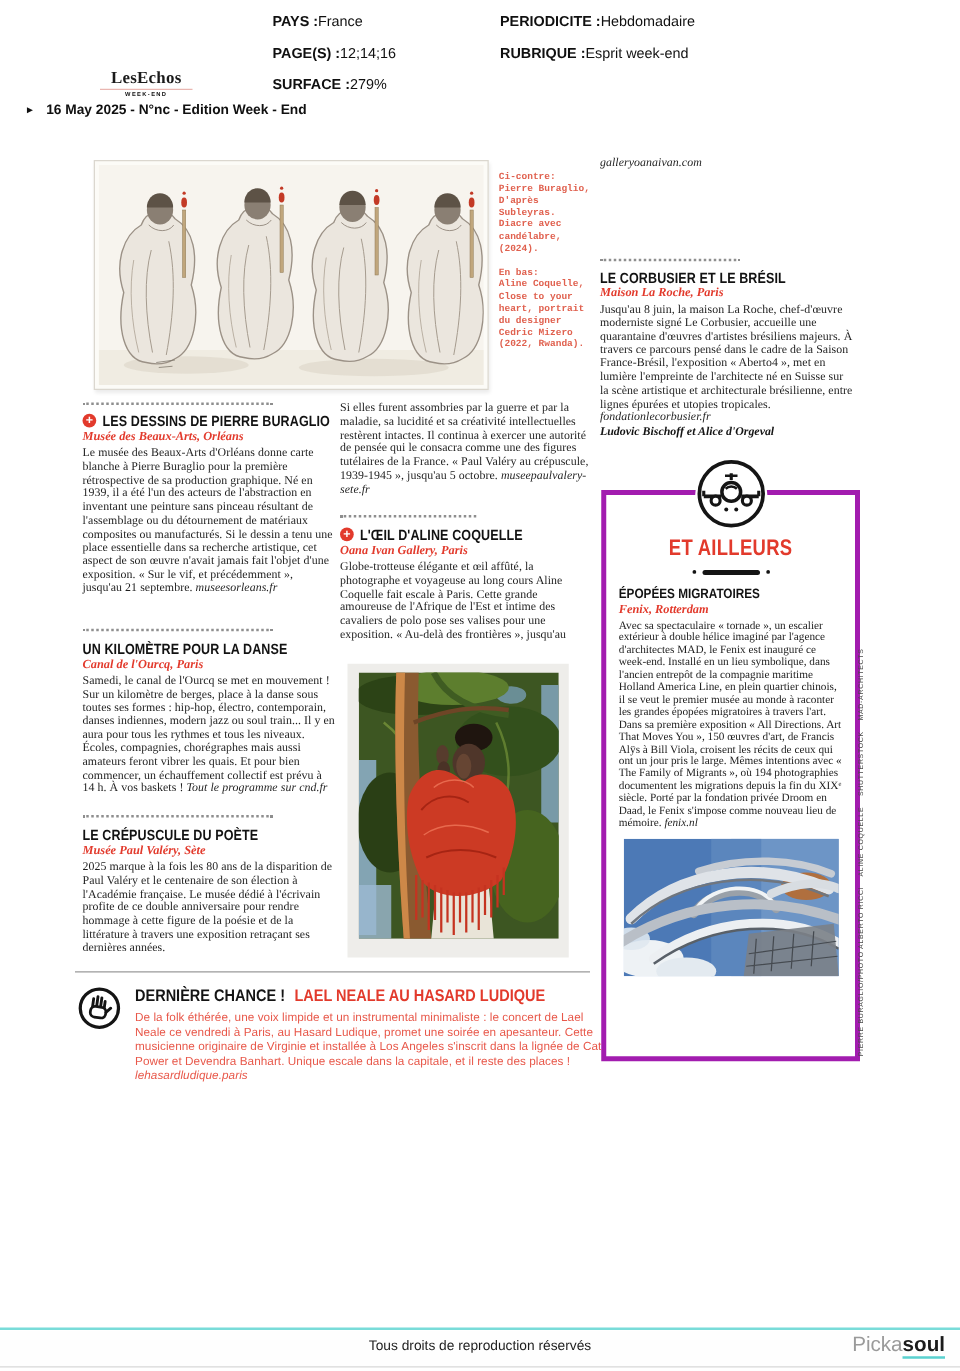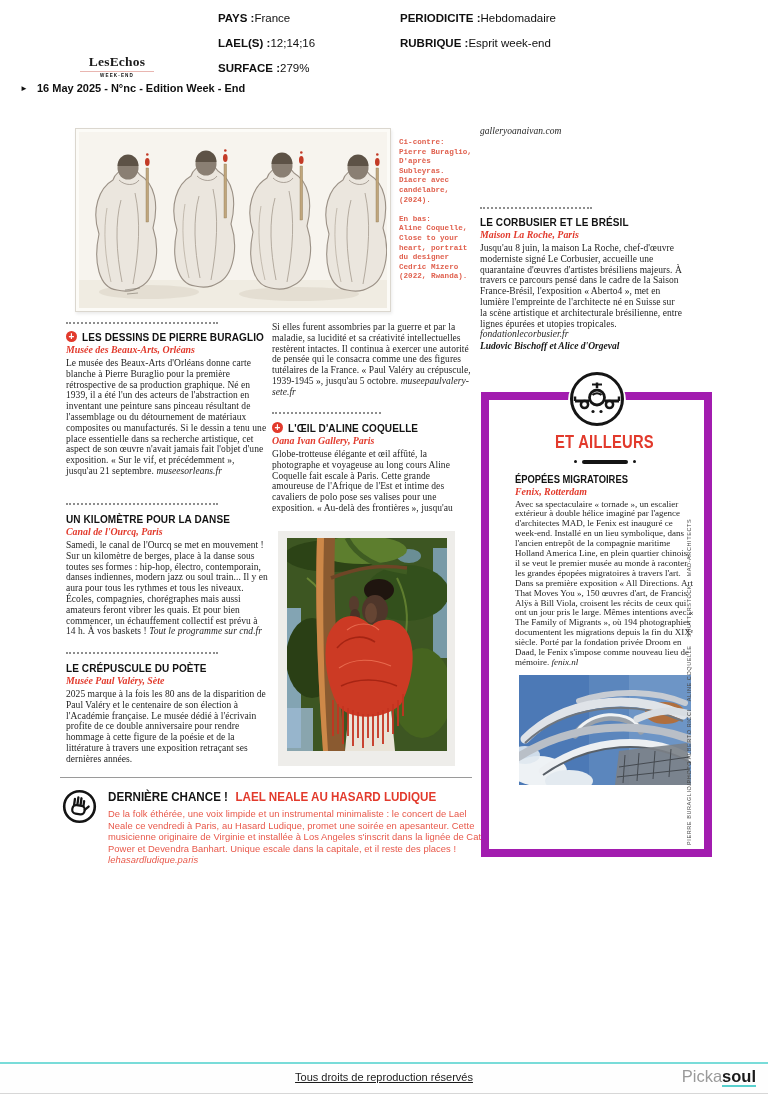--- a/index.html
+++ b/index.html
@@ -33,21 +33,21 @@
   .dotted{border-top:2px dotted #8e8e8e;height:0;}
   .mono-cap{font-family:"Liberation Mono","DejaVu Sans Mono",monospace;font-weight:700;color:#e0614f;white-space:pre-line;}
   .side-cap{font-size:7.6px;line-height:9.6px;}
   .torn-cap{font-size:8.2px;line-height:10.5px;text-align:center;margin-top:5px;}
 
   
   .sketch-frame{background:#fcfbf7;border:1px solid #dbd7cf;box-shadow:1px 2px 3px rgba(0,0,0,.08);padding:3px;}
   .photo-mat{background:#eeedea;display:flex;align-items:flex-start;justify-content:center;padding-top:7px;}
 
   
-  .eta-box{border:8px solid #a21caf;background:#fff;padding-left:16px;}
+  .eta-box{border:4px solid #a21caf;background:#fff;}
   .eta-plane{position:absolute;top:-30px;left:50%;transform:translateX(-50%);background:#fff;border-radius:50%;}
   .eta-title{font-family:"Liberation Sans",sans-serif;font-weight:700;font-size:18px;color:#e23a2c;
              transform:scaleX(.82);transform-origin:50% 50%;white-space:nowrap;text-align:center;letter-spacing:.3px;margin-top:32px;}
   .orn{display:flex;align-items:center;justify-content:center;gap:5px;margin:7px auto 9px;}
   .orn .d{width:3px;height:3px;border-radius:50%;background:#141414;}
   .orn .l{width:46px;height:3.5px;background:#141414;border-radius:2px;}
   .eta-sec{margin:0 10px;}
   .eta-stitle{font-family:"Liberation Sans",sans-serif;font-weight:700;font-size:10.8px;color:#121212;
               transform:scaleX(.87);transform-origin:0 50%;white-space:nowrap;}
 
@@ -58,39 +58,39 @@
   .lc-red{color:#e23a2c;margin-left:5px;}
   .lc-body{font-size:9.4px;line-height:11.6px;color:#e8584a;margin-top:4px;letter-spacing:.05px;}
   .lc-body em{font-style:italic;}
 
   .credits{writing-mode:vertical-rl;transform:rotate(180deg);font-size:5.5px;line-height:1;
            color:#4a4a4a;letter-spacing:.6px;white-space:pre;}
 
   
   .teal-rule{border-top:2.5px solid #79dcd9;}
   .footer-bar{background:#fefefe;border-bottom:1px solid #d7d7d7;}
-  .rights{font-size:11px;color:#1c1c1c;text-align:center;text-decoration:underline;}
+  .rights{font-size:11px;color:#1c1c1c;text-align:center;}
   .brand{font-size:16.5px;white-space:nowrap;}
   .brand-gray{color:#9a9a9a;}
   .brand-bold{color:#1b1b1b;font-weight:700;border-bottom:2.5px solid #5ad1cf;}
 </style>
 </head>
 <body>
 
 <div class="abs logo" style="left:80px;top:30px;">
   <div class="logo-name">LesEchos</div>
   <div class="logo-rule"></div>
   <div class="logo-sub">WEEK-END</div>
 </div>
 
 <div class="abs meta-row" style="left:218px;top:12px;">
   <b>PAYS :</b><span>France</span>
 </div>
 <div class="abs meta-row" style="left:218px;top:37px;">
-  <b>LAEL(S) :</b><span>12;14;16</span>
+  <b>PAGE(S) :</b><span>12;14;16</span>
 </div>
 <div class="abs meta-row" style="left:218px;top:62px;">
   <b>SURFACE :</b><span>279%</span>
 </div>
 <div class="abs meta-row" style="left:400px;top:12px;">
   <b>PERIODICITE :</b><span>Hebdomadaire</span>
 </div>
 <div class="abs meta-row" style="left:400px;top:37px;">
   <b>RUBRIQUE :</b><span>Esprit week-end</span>
 </div>

